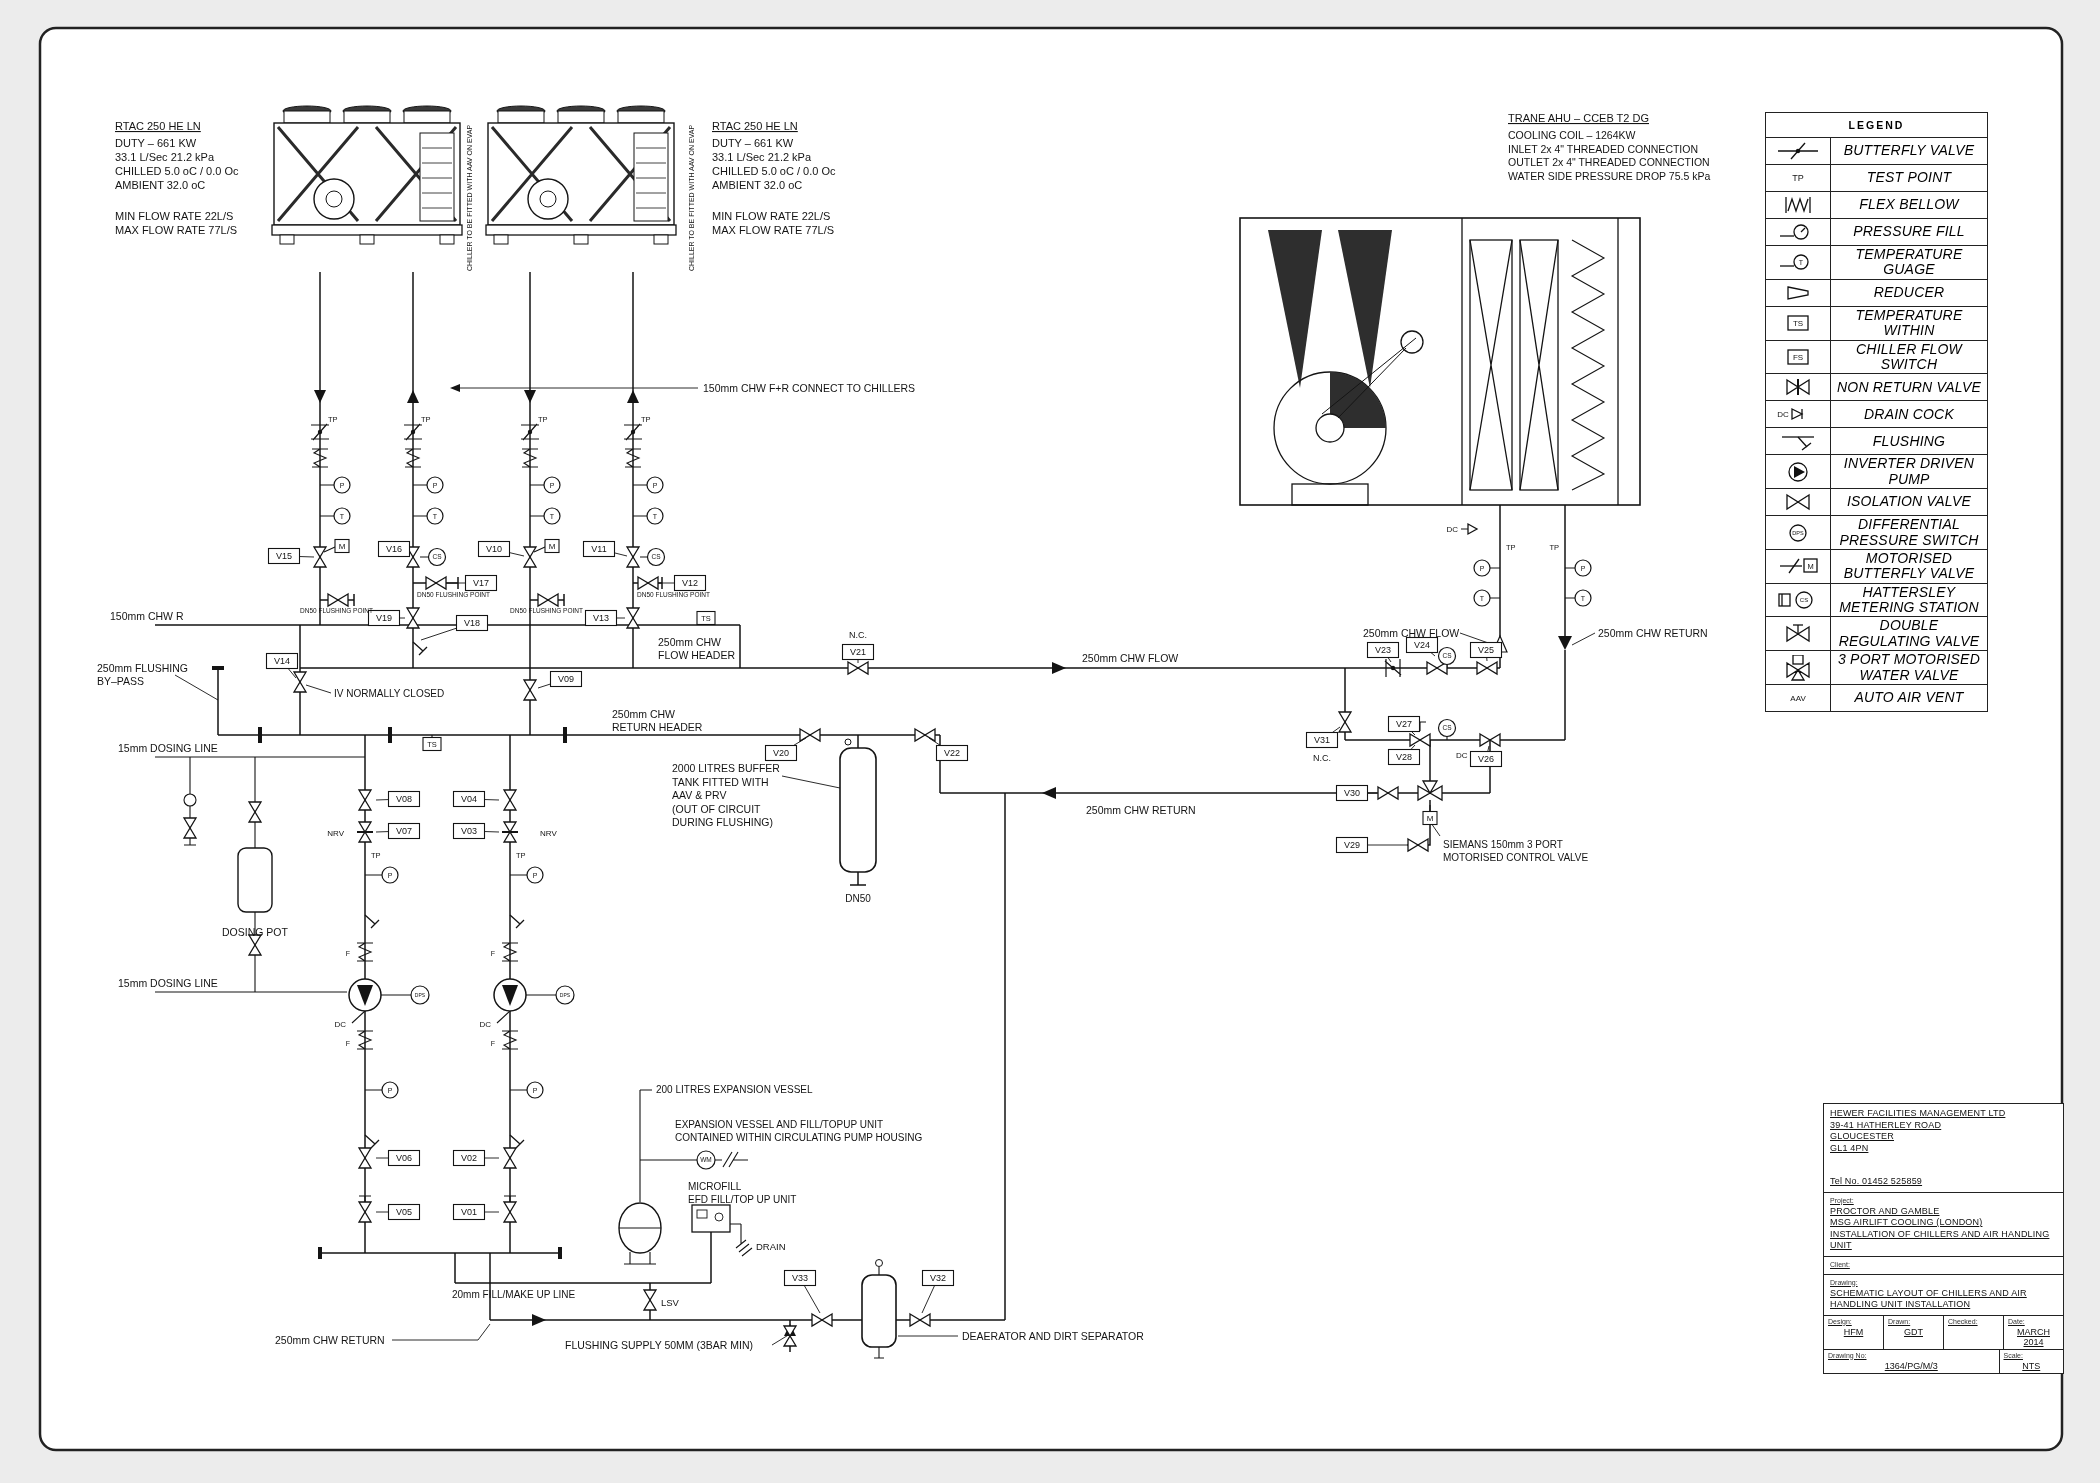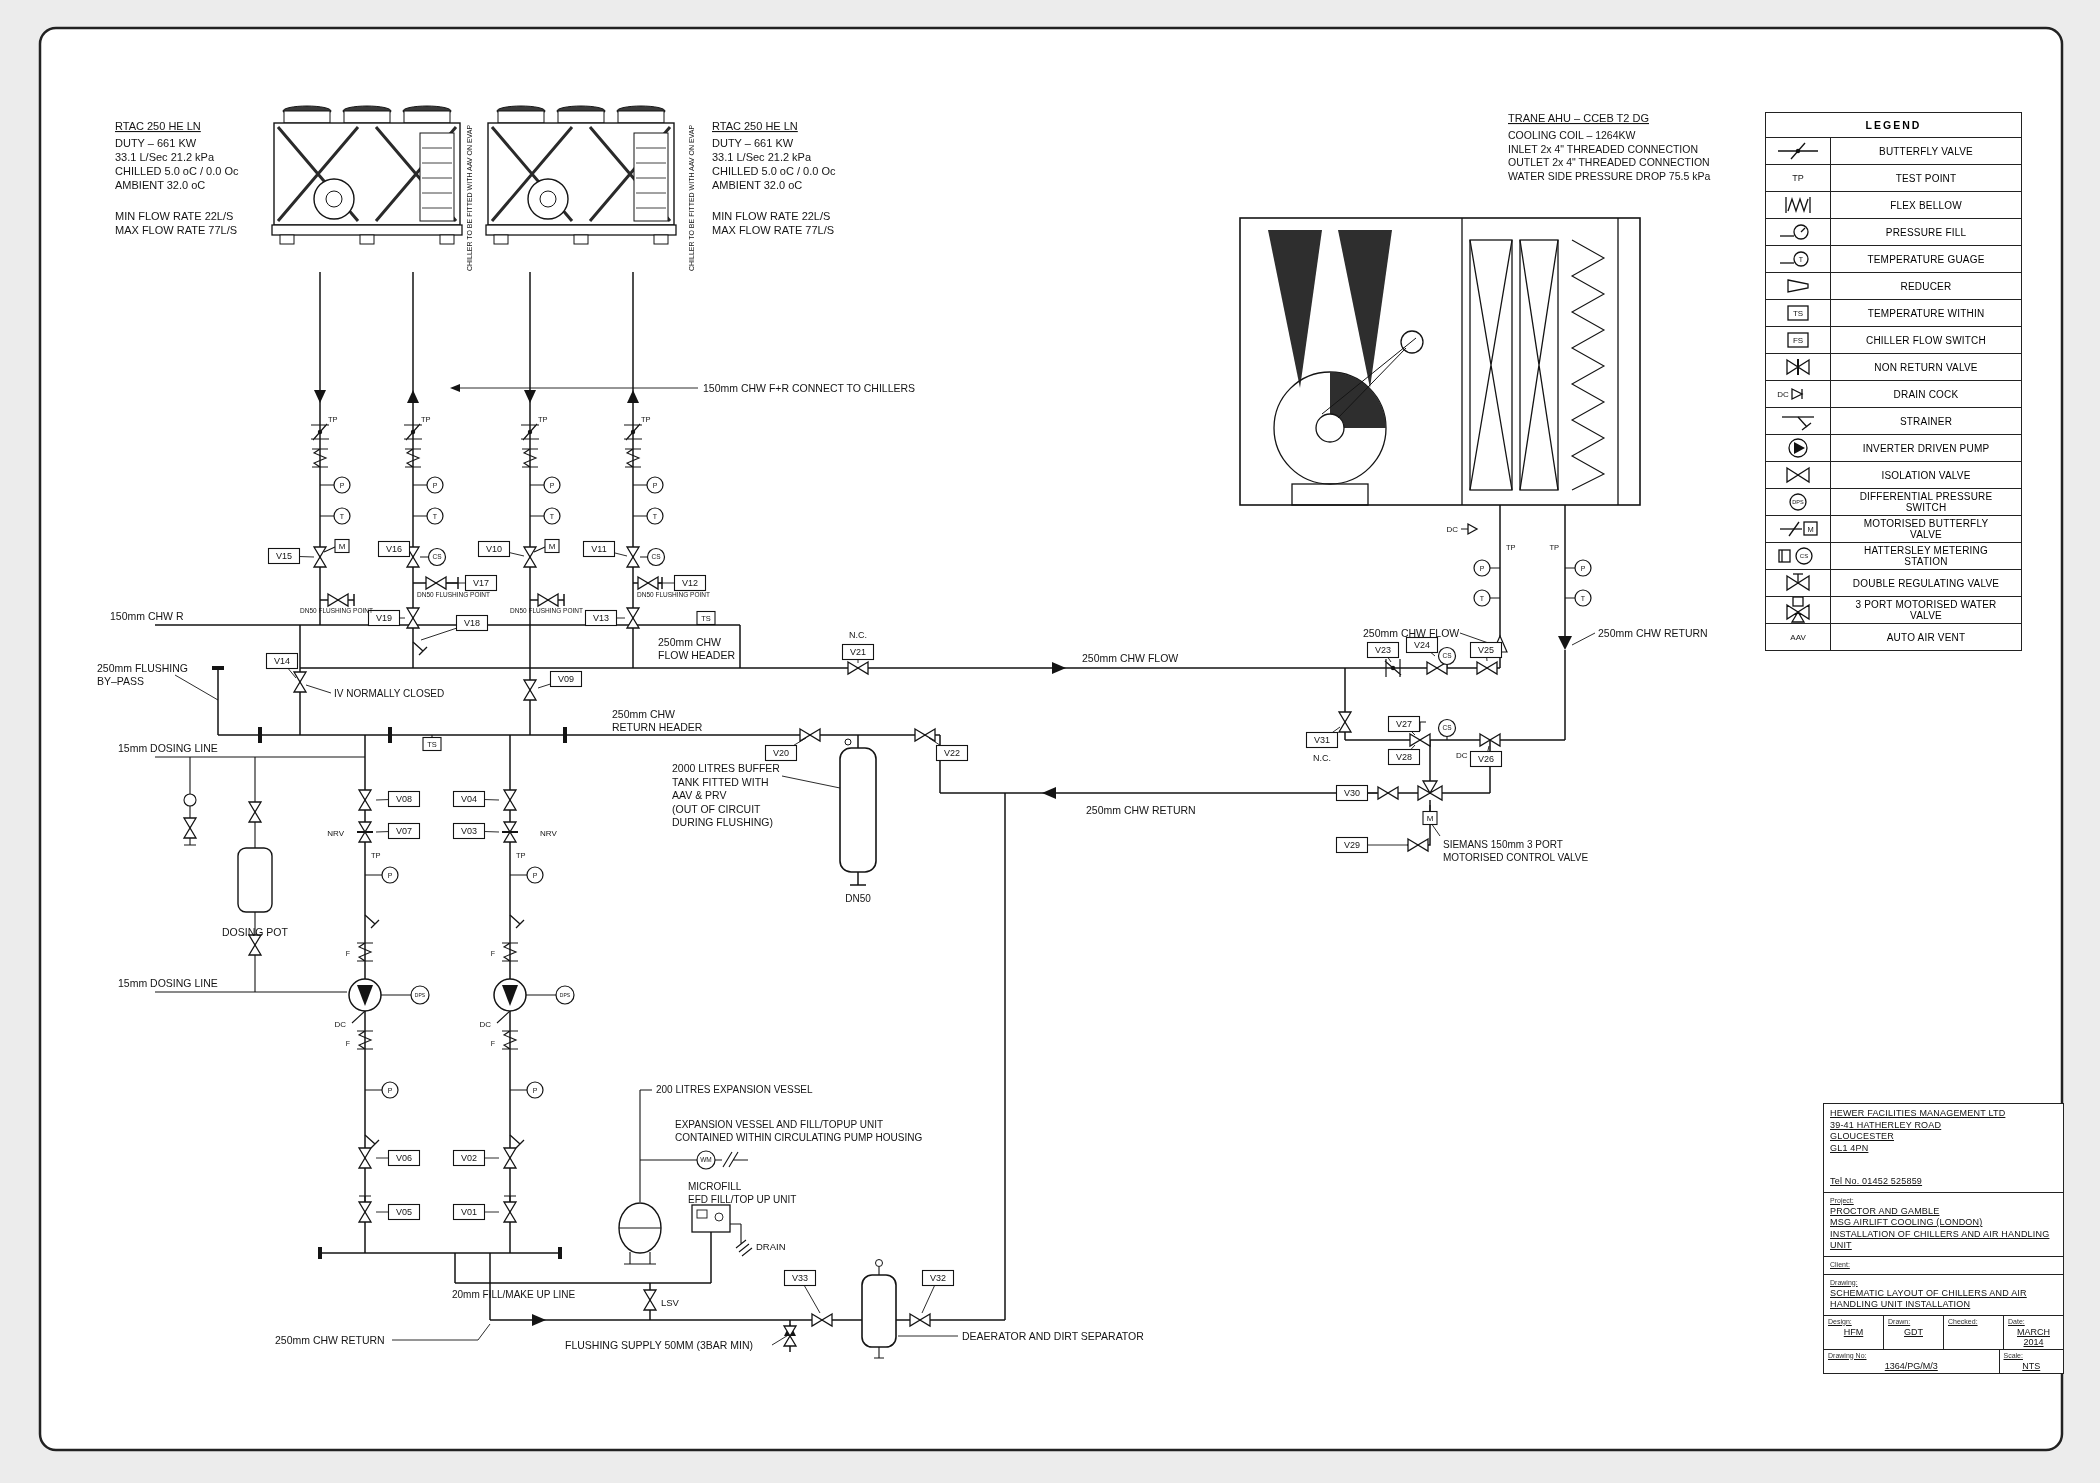--- a/index.html
+++ b/index.html
@@ -4,21 +4,21 @@
 <style>
   html,body{margin:0;padding:0;background:#cfcfcf;}
   .stage{position:relative;width:2100px;height:1483px;background:#ececec;font-family:"Liberation Sans",sans-serif;overflow:hidden;}
   #schematic-svg{position:absolute;left:0;top:0;}
   svg text{font-family:"Liberation Sans",sans-serif;fill:#141414;}
   .legend{position:absolute;left:1765px;top:112px;border-collapse:collapse;background:#fff;}
   .legend th,.legend td{border:1.2px solid #222;}
   .legend th{font-size:10.5px;font-weight:bold;letter-spacing:2px;height:24px;padding:0 4px;}
   .legend .sym{width:64px;height:26px;text-align:center;vertical-align:middle;padding:0;}
   .legend .sym svg{display:block;margin:0 auto;}
-  .legend .lab{width:150px;font-size:10px;text-align:center;line-height:1.1;padding:1px 20px;letter-spacing:.2px;}
+  .legend .lab{width:150px;font-size:14px;text-align:center;line-height:1.1;padding:1px 3px;letter-spacing:.2px;font-style:italic;}
   .titleblock{position:absolute;left:1823px;top:1103px;width:239px;background:#fff;border:1.4px solid #222;color:#111;text-decoration:underline;}
   .tb-sec{border-bottom:1.2px solid #222;padding:4px 6px;}
   .tb-line{font-size:9px;line-height:11.5px;letter-spacing:.2px;}
   .tb-label{font-size:7px;color:#333;margin-bottom:2px;}
   .tb-tel{margin-top:22px;}
   .tb-row{display:flex;border-bottom:1.2px solid #222;}
   .tb-row:last-child{border-bottom:none;}
   .tb-cell{flex:1;border-right:1.2px solid #222;padding:2px 4px;min-height:18px;}
   .tb-cell:last-child{border-right:none;}
   .tb-cell.w3{flex:3;}
@@ -686,21 +686,21 @@
           <td class="lab">DRAIN COCK</td>
         </tr>
         <tr>
           <td class="sym">
             <svg width="52" height="26" viewBox="-26 -13 52 26">
               <line x1="-16" y1="-4" x2="16" y2="-4" stroke="#111" fill="none" stroke-width="1.3"></line>
               <line x1="0" y1="-4" x2="9" y2="6" stroke="#111" fill="none" stroke-width="1.3"></line>
               <line x1="4" y1="9" x2="13" y2="2" stroke="#111" fill="none" stroke-width="1.3"></line>
             </svg>
           </td>
-          <td class="lab">STRAINER</td>
+          <td class="lab">FLUSHING</td>
         </tr>
         <tr>
           <td class="sym">
             <svg width="52" height="26" viewBox="-26 -13 52 26">
               <circle r="9" stroke="#111" fill="none" stroke-width="1.3"></circle>
               <path d="M-4 -6 L7 0 L-4 6 Z" fill="#111"></path>
             </svg>
           </td>
           <td class="lab">INVERTER DRIVEN PUMP</td>
         </tr>

